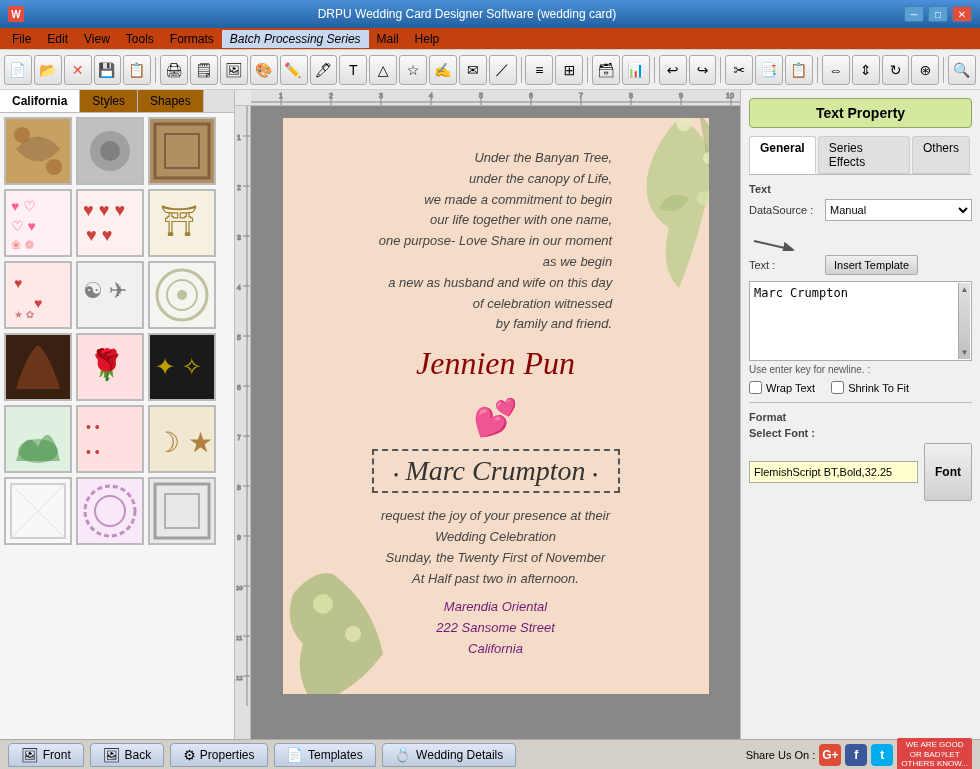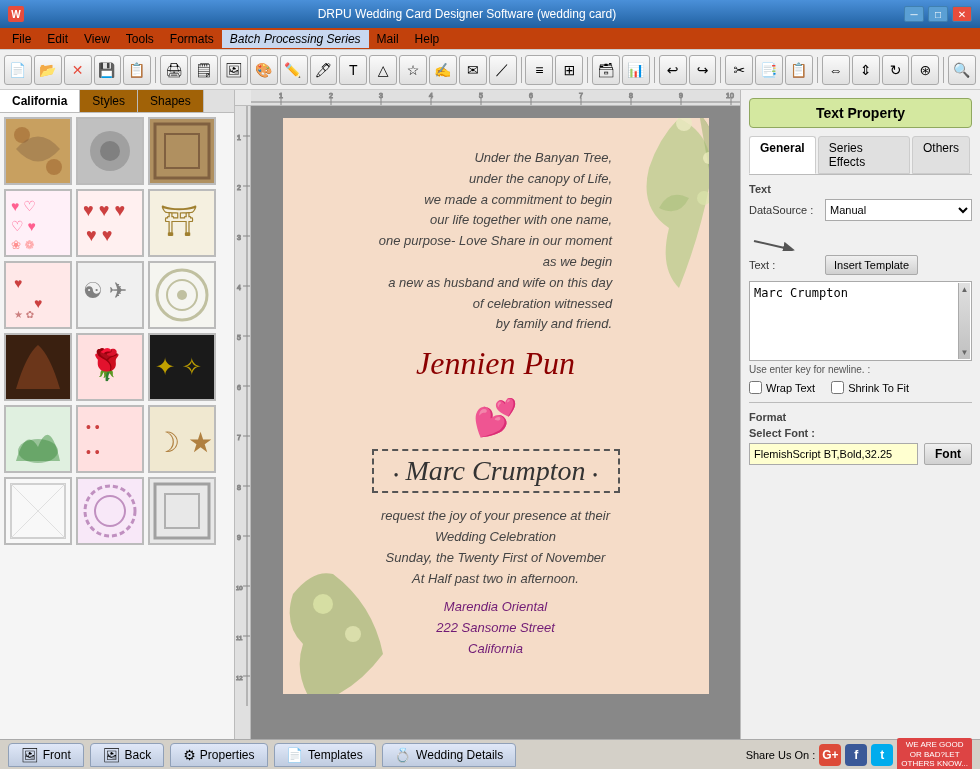--- a/index.html
+++ b/index.html
@@ -65,21 +65,21 @@
     .prop-row { display: flex; align-items: center; margin-bottom: 6px; gap: 6px; }
     .prop-row label { font-size: 11px; color: #333; white-space: nowrap; min-width: 70px; }
     select.prop-select { flex: 1; height: 22px; border: 1px solid #aaa; background: white; font-size: 11px; }
     .text-area-box { width: 100%; height: 80px; border: 1px solid #aaa; background: white; font-size: 12px; padding: 4px; resize: none; }
     .btn-insert { background: linear-gradient(to bottom, #f0f0f0, #d0d0d0); border: 1px solid #aaa; padding: 3px 8px; font-size: 11px; cursor: pointer; border-radius: 2px; }
     .hint-text { font-size: 10px; color: #555; margin-bottom: 6px; }
     .checkbox-row { display: flex; align-items: center; gap: 4px; font-size: 11px; }
     .checkbox-row input[type=checkbox] { width: 13px; height: 13px; }
     .format-section { border-top: 1px solid #bbb; padding-top: 8px; margin-top: 4px; }
     .font-input { flex: 1; height: 22px; border: 1px solid #aaa; background: #ffffd0; padding: 2px 4px; font-size: 11px; }
-    .font-btn { background: linear-gradient(to bottom, #f0f0f0, #d0d0d0); border: 1px solid #aaa; padding: 3px 10px; font-size: 12px; cursor: pointer; border-radius: 2px; font-weight: bold; }
+    .font-btn { background: linear-gradient(to bottom, #f0f0f0, #d0d0d0); border: 1px solid #aaa; padding: 21px 10px; font-size: 12px; cursor: pointer; border-radius: 2px; font-weight: bold; }
 
     
     #bottom-bar { height: 30px; background: #d4d0c8; border-top: 1px solid #aaa; display: flex; align-items: center; padding: 0 8px; gap: 6px; }
     .bottom-tab { background: linear-gradient(to bottom, #e0e8f8, #c0cce0); border: 1px solid #90a0b8; border-radius: 4px 4px 0 0; padding: 3px 12px; font-size: 12px; display: flex; align-items: center; gap: 4px; cursor: pointer; height: 24px; }
     .bottom-tab .tab-icon { font-size: 14px; }
     #share-bar { margin-left: auto; display: flex; align-items: center; gap: 4px; font-size: 11px; }
     .share-icon { width: 22px; height: 22px; border-radius: 4px; display: flex; align-items: center; justify-content: center; font-size: 12px; font-weight: bold; color: white; cursor: pointer; }
     .si-g { background: #dd4b39; }
     .si-f { background: #3b5998; }
     .si-t { background: #00aced; }

